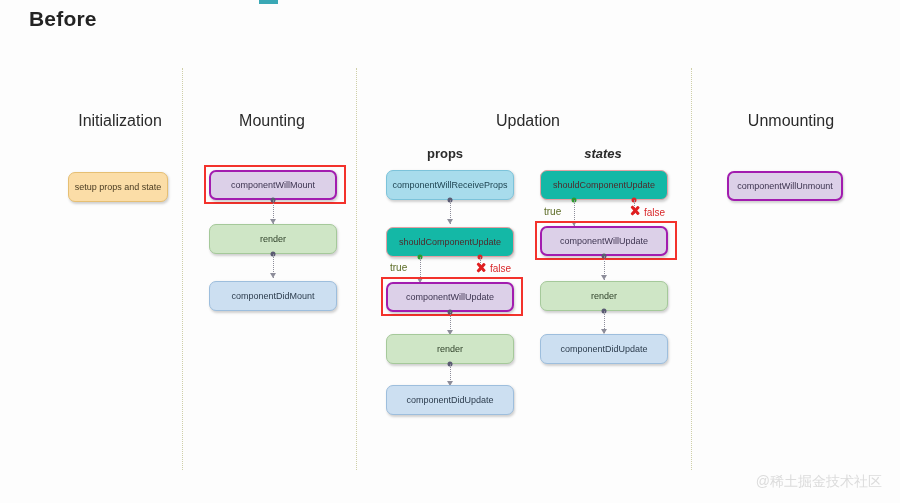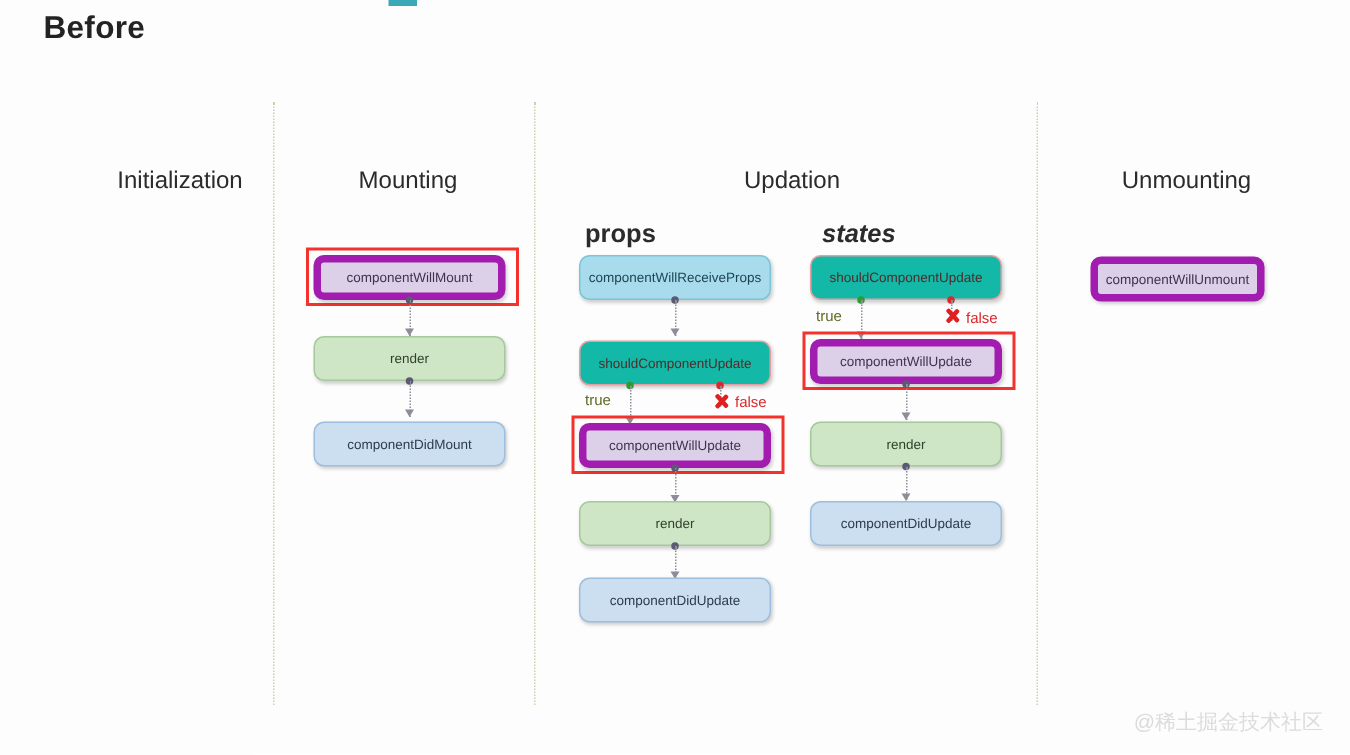--- a/index.html
+++ b/index.html
@@ -50,43 +50,43 @@
   
   .col-title {
     position: absolute;
     font-size: 16px;
     color: #2b2b2b;
     text-align: center;
     white-space: nowrap;
   }
   .sub-title {
     position: absolute;
-    font-size: 17px;
+    font-size: 13px;
     font-weight: bold;
     color: #2b2b2b;
-    text-align: left;
+    text-align: center;
     white-space: nowrap;
   }
 
   
   .node {
     position: absolute;
     height: 30px;
     border-radius: 7px;
     font-size: 9px;
     display: flex;
     align-items: center;
     justify-content: center;
     color: #3b3b4b;
     box-shadow: 1px 1.5px 2.5px rgba(0,0,0,0.18);
     box-sizing: border-box;
     white-space: nowrap;
   }
   .node.orange  { background: #fbdda7; border: 1px solid #e6bf73; color: #4a3c22; }
-  .node.purple  { background: #dcd0e8; border: 5px solid #a21caf; color: #3d3450; }
+  .node.purple  { background: #dcd0e8; border: 2px solid #a21caf; color: #3d3450; }
   .node.green   { background: #cfe6c6; border: 1px solid #a5c99a; color: #30422a; }
   .node.blue    { background: #ccdff1; border: 1px solid #9dbedd; color: #2c3c4d; }
   .node.cyan    { background: #a8dcec; border: 1px solid #7cc3da; color: #1f4552; }
   .node.pink    { background: #14b8a6; border: 1px solid #e4a0a4; color: #4f2a2c; }
 
   
   .highlight {
     position: absolute;
     border: 2.5px solid #f3322c;
     box-sizing: border-box;
@@ -170,20 +170,21 @@
   <div class="divider" style="left:691px;"></div>
 
   <div class="col-title" style="left:40px;  top:112px; width:160px;">Initialization</div>
   <div class="col-title" style="left:192px; top:112px; width:160px;">Mounting</div>
   <div class="col-title" style="left:448px; top:112px; width:160px;">Updation</div>
   <div class="col-title" style="left:711px; top:112px; width:160px;">Unmounting</div>
 
   <div class="sub-title" style="left:390px; top:146px; width:110px;">props</div>
   <div class="sub-title" style="left:548px; top:146px; width:110px;font-style:italic;">states</div>
 
+  <div class="node orange" style="left:68px; top:172px; width:100px;">setup props and state</div>
 
   <div class="highlight" style="left:204px; top:165px; width:142px; height:39px;"></div>
 
   <div class="node purple" style="left:209px; top:170px; width:128px;">componentWillMount</div>
   <div class="conn-dot" style="left:273px; top:200px;"></div>
   <div class="connector" style="left:273px; top:200px; height:24px;"></div>
   <div class="conn-arrow" style="left:273px; top:219px;"></div>
 
   <div class="node green" style="left:209px; top:224px; width:128px;">render</div>
   <div class="conn-dot" style="left:273px; top:254px;"></div>

